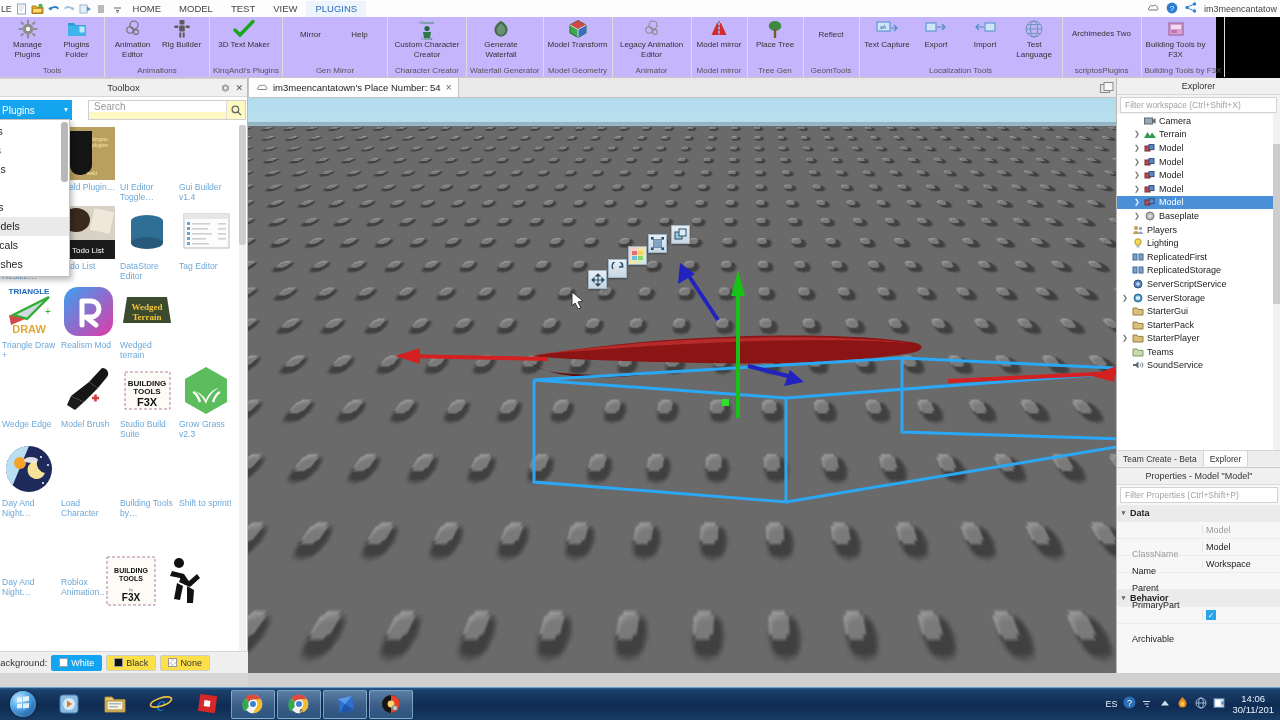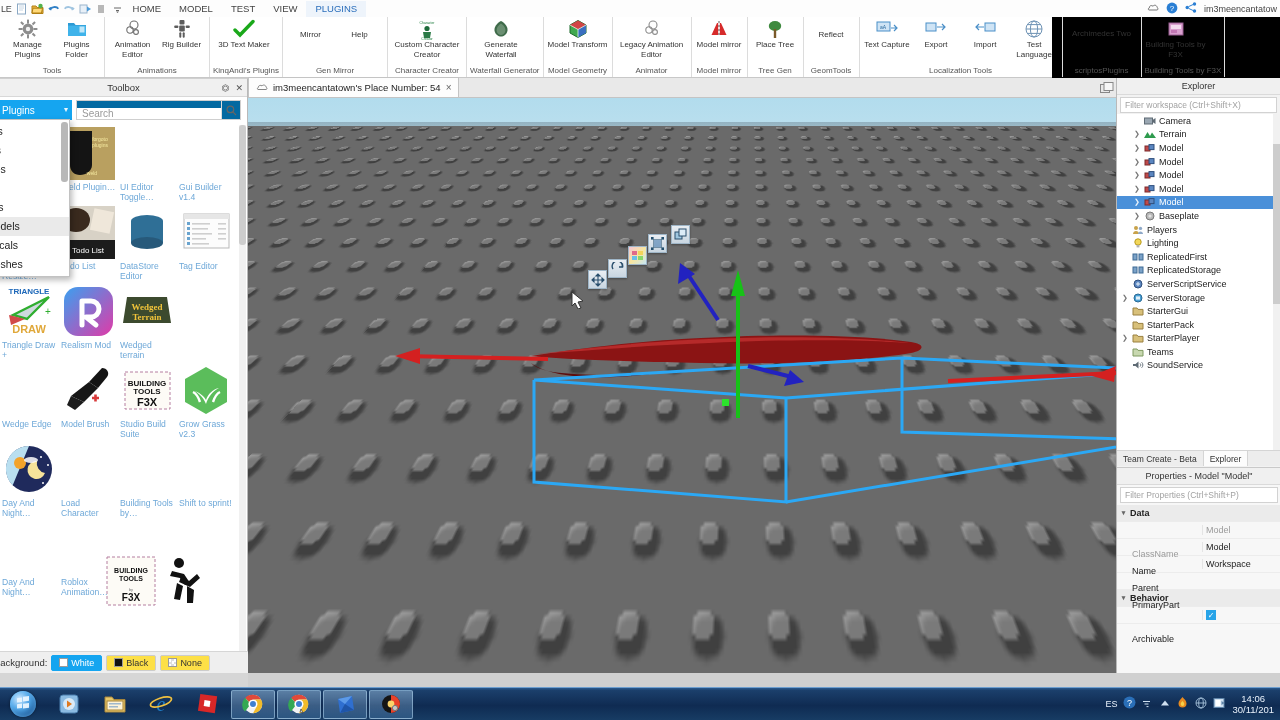--- a/index.html
+++ b/index.html
@@ -6,22 +6,22 @@
   html, body {
     width: 1280px; height: 720px;
     overflow: hidden;
     font-family: "Liberation Sans", sans-serif;
     background: #000;
   }
   #app { position: relative; width: 1280px; height: 720px; }
 
   
   .ribbon {
-    position: absolute; left: 0; top: 0; width: 1052px; height: 78px;
-    background: #ffffff; border-bottom: 1px solid #c8c8c8;
+    position: absolute; left: 0; top: 0; width: 1216px; height: 78px;
+    background: #c4b5fd; border-bottom: 1px solid #c8c8c8;
   }
   .ribbon-tabs {
     position: absolute; left: 0; top: 0; height: 17px; width: 1280px;
     background: #fdfdfd; display: flex; align-items: center;
     font-size: 9.5px; color: #333;
   }
   .qat { display: flex; align-items: center; gap: 3px; padding-left: 1px; }
   .qat .lbl { font-size: 9px; color: #444; letter-spacing: -.2px; }
   .qa-ic { width: 13px; height: 12px; position: relative; display:inline-block;}
   .tabitem { padding: 2px 9px 3px 9px; color: #444; cursor: default; }
@@ -87,22 +87,22 @@
     height: 26px; display: flex; align-items: center; gap: 0;
     padding: 3px 6px 3px 0; background: #fff;
   }
   .tb-cat {
     width: 72px; height: 20px; background: #15a5f0; color: #fff;
     font-size: 10px; display: flex; align-items: center;
     padding-left: 2px; position: relative; flex: 0 0 auto;
   }
   .tb-cat .chev { position: absolute; right: 4px; top: 5px; font-size: 8px; opacity: .9; }
   .tb-srch-wrap {
-    flex: 1; height: 20px; margin-left: 4px; border: 1px solid #cfcfcf;
-    display: flex; align-items: flex-end; background: #0369a1;
+    flex: 1; height: 20px; margin-left: 16px; border: 1px solid #cfcfcf;
+    display: flex; align-items: flex-start; background: #fef9c3;
   }
   .tb-srch-wrap input {
     flex: 1; border: 0; outline: 0; font-size: 10px; color: #333;
     padding-left: 5px; font-family: "Liberation Sans", sans-serif;
   }
   .tb-srch-wrap input::placeholder { color: #9a9a9a; }
   .tb-srch-btn {
     width: 19px; height: 18px; border-left: 1px solid #dcdcdc;
     display: flex; align-items: center; justify-content: center;
   }

